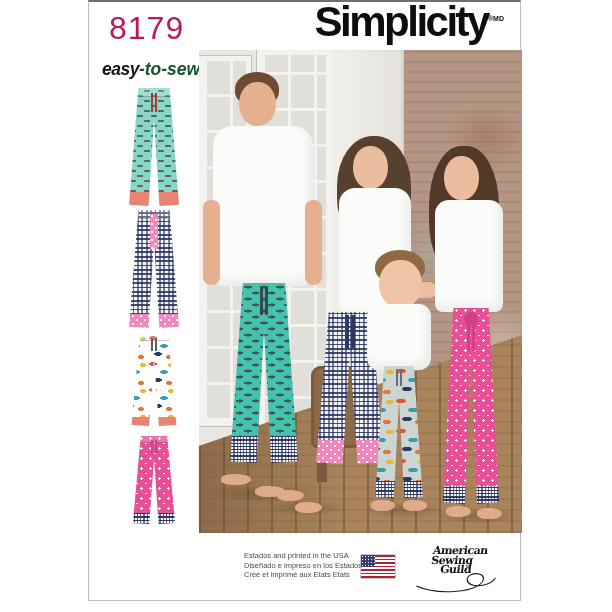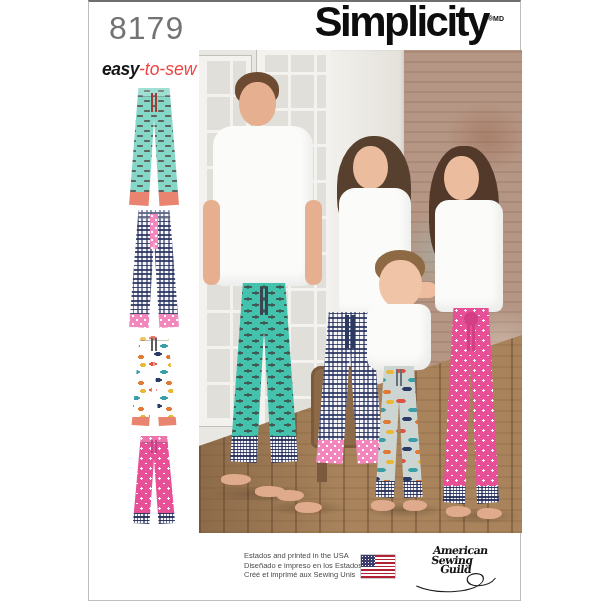--- a/index.html
+++ b/index.html
@@ -1,27 +1,27 @@
 <!DOCTYPE html>
 <html><head>
 <meta charset="utf-8">
 <style>
   html,body{margin:0;padding:0;background:#fff;}
   .canvas{position:relative;width:612px;height:612px;background:#ffffff;overflow:hidden;
           font-family:"Liberation Sans",sans-serif;}
   
   .envelope{position:absolute;left:88px;top:0;width:433px;height:601px;background:#fff;
             border:1px solid #bdbdbd;border-top:2px solid #6f6f6f;box-sizing:border-box;}
-  .pattern-number{position:absolute;left:20px;top:8px;font-size:32px;letter-spacing:1px;color:#737373;}
+  .pattern-number{position:absolute;left:20px;top:8px;font-size:32px;letter-spacing:1px;color:#be185d;}
   .brand{position:absolute;right:16px;top:-4px;font-size:42px;font-weight:bold;
          letter-spacing:-2.5px;color:#0d0d0d;}
   .brand .mark{font-size:7px;letter-spacing:0;vertical-align:super;font-weight:bold;}
   .tagline{position:absolute;left:13px;top:57px;font-size:17.5px;font-style:italic;white-space:nowrap;}
   .tagline .tg-bold{font-weight:bold;color:#151515;letter-spacing:-.5px;}
-  .tagline .tg-light{font-weight:normal;color:#ef4444;}
+  .tagline .tg-light{font-weight:bold;color:#14532d;}
   
   .pants{position:absolute;clip-path:polygon(30% 0%,70% 0%,82% 99%,57% 100%,50% 26%,43% 100%,18% 99%);
          filter:drop-shadow(0 0 .6px #888);}
   .pants .fabric{position:absolute;inset:0;}
   .pants .cuff{position:absolute;left:0;right:0;bottom:0;}
   .pants .waist{position:absolute;top:0;left:0;right:0;height:7%;
                 background:rgba(255,255,255,.22);border-bottom:1px solid rgba(0,0,0,.22);}
   .tie{position:absolute;}
   
   .fab-fish-thumb{background-color:#85d7c8;background-image:
@@ -201,21 +201,21 @@
           <div class="tie" style="left:46%;top:2%;width:8%;height:13%;background:linear-gradient(90deg,#66707a 0 35%,transparent 35% 65%,#66707a 65%);"></div>
         </div>
         <div class="foot" style="left:172px;top:450px;width:24px;"></div>
         <div class="foot" style="left:204px;top:450px;width:24px;"></div>
       </div>
     </div>
 
     <div class="made-in">
       <div>Estados and printed in the USA</div>
       <div>Diseñado e impreso en los Estados Unidos</div>
-      <div>Créé et imprimé aux Sewing Unis</div>
+      <div>Créé et imprimé aux Etats Etats</div>
     </div>
     <div class="flag">
       <div class="canton"></div>
     </div>
     <div class="asg">
       <svg width="90" height="44" viewBox="0 0 90 44">
         <path d="M10,36 C34,46 74,42 76,30 C77,21 58,22 60,30 C62,38 82,38 88,28" fill="none" stroke="#1a1a1a" stroke-width="1.1"></path>
       </svg>
       <div class="w1">American</div>
       <div class="w2">Sewing</div>

